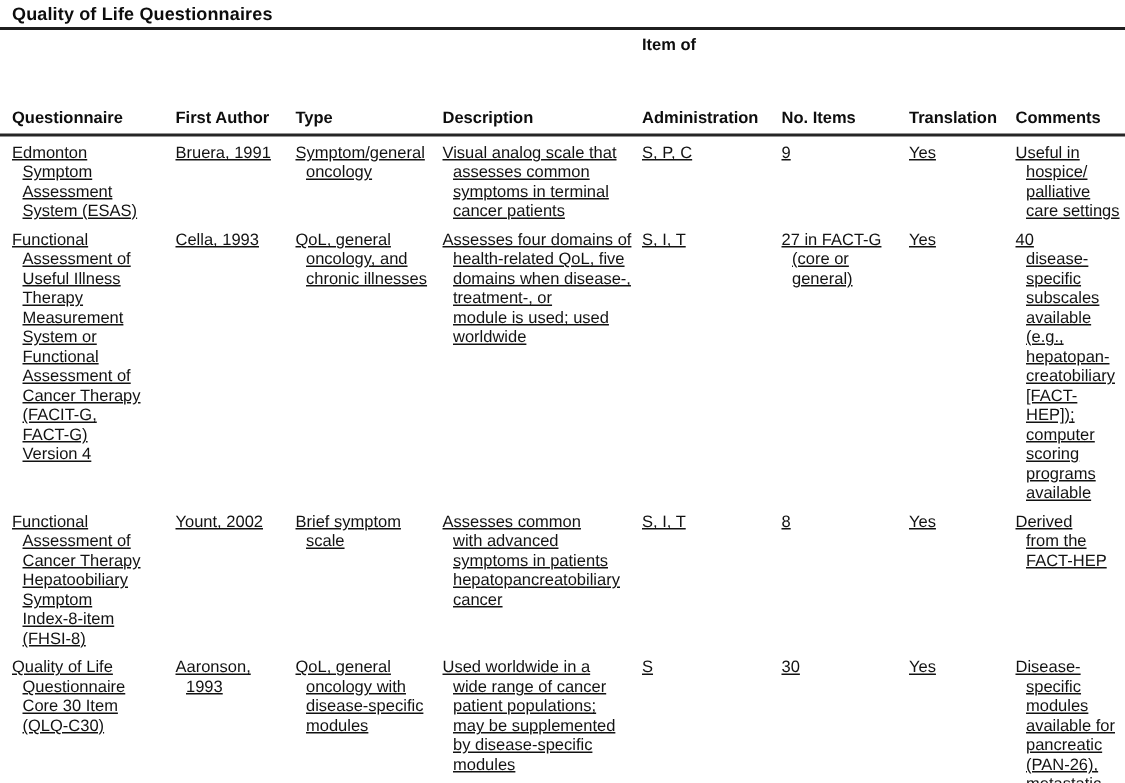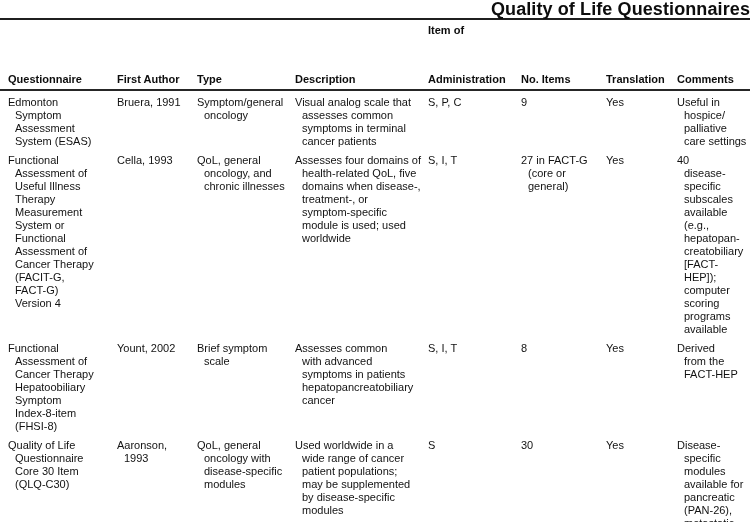--- a/index.html
+++ b/index.html
@@ -3,35 +3,35 @@
 <meta charset="utf-8">
 <style>
   html,body { margin:0; padding:0; background:#ffffff; }
   .page {
     position:relative; width:750px; height:522px; overflow:hidden;
     background:#ffffff; color:#121212;
     font-family:"Liberation Sans", sans-serif;
     font-size:11px; line-height:13px;
   }
   .title {
-    margin:2px 0 0 8px; font-size:18px; line-height:14px; font-weight:bold;
-    letter-spacing:0.1px; color:#0d0d0d;text-align:right;
+    margin:2px 0 0 8px; font-size:12px; line-height:14px; font-weight:bold;
+    letter-spacing:0.1px; color:#0d0d0d;
   }
   .title-rule { margin-top:2px; border-top:2px solid #1f1f1f; height:0; }
   .thead, .row {
     display:grid;
     grid-template-columns:109px 80px 98px 133px 93px 85px 71px 65px;
     padding-left:8px;
   }
   .thead {
     align-items:end; font-weight:bold; color:#0d0d0d;
     padding-top:4px; padding-bottom:3px;
     border-bottom:2.5px solid #262626;
   }
-  .row { margin-top:6px; }
+  .row { margin-top:6px;text-decoration:underline; }
   .row.first { margin-top:5px; }
   .cell { padding-right:5px; }
   .ln { white-space:pre; }
   .cell .ln.cont { padding-left:7px; }
   .thead .ln.cont { padding-left:0;margin-top:36px; }
 </style>
 </head>
 <body>
 
 <div class="page">
@@ -122,21 +122,20 @@
         <div class="cell">
           <div class="ln">QoL, general</div>
           <div class="ln cont">oncology, and</div>
           <div class="ln cont">chronic illnesses</div>
         </div>
         <div class="cell">
           <div class="ln">Assesses four domains of</div>
           <div class="ln cont">health-related QoL, five</div>
           <div class="ln cont">domains when disease-,</div>
           <div class="ln cont">treatment-, or</div>
-          <div class="ln cont">symptom-specific</div>
           <div class="ln cont">module is used; used</div>
           <div class="ln cont">worldwide</div>
         </div>
         <div class="cell">
           <div class="ln">S, I, T</div>
         </div>
         <div class="cell">
           <div class="ln">27 in FACT-G</div>
           <div class="ln cont">(core or</div>
           <div class="ln cont">general)</div>

